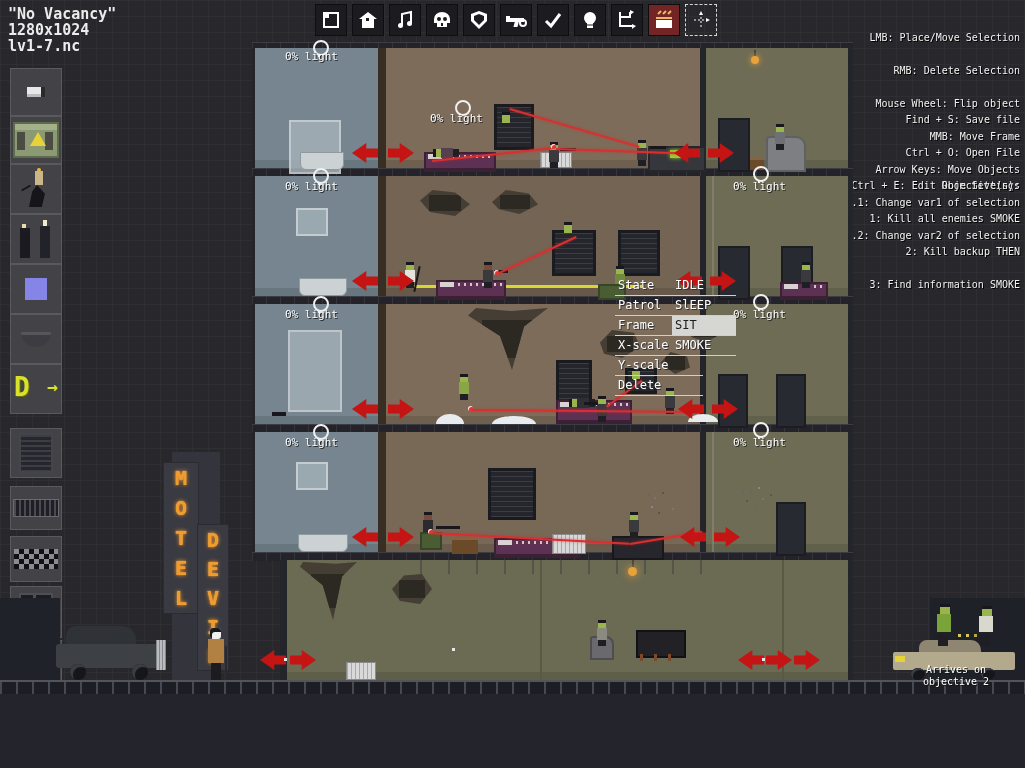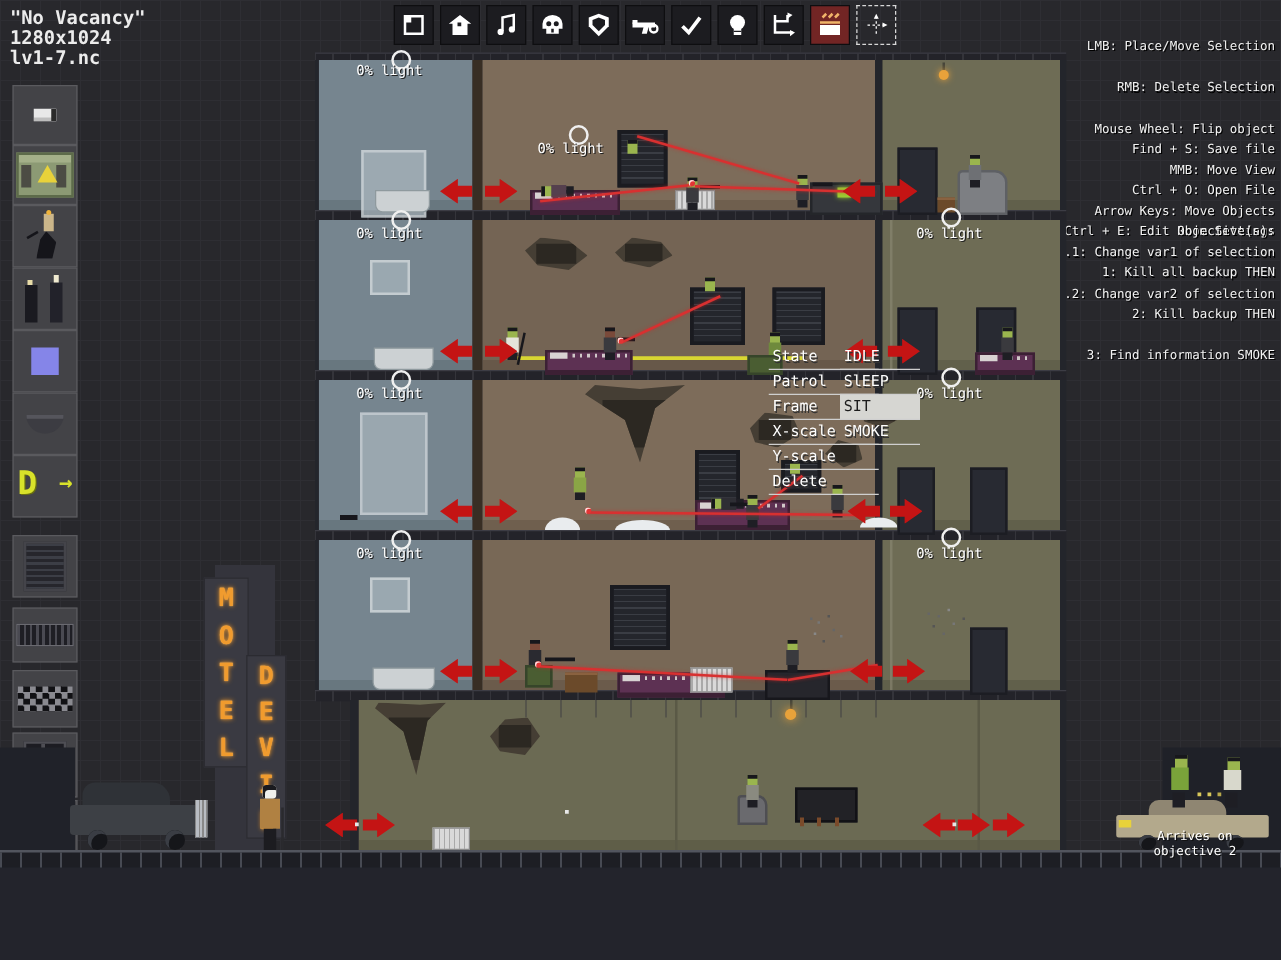--- a/index.html
+++ b/index.html
@@ -170,33 +170,33 @@
           <polygon points="10,1 12,5 8,5" fill="#fff"></polygon>
           <polygon points="19,10 15,12 15,8" fill="#fff"></polygon>
         </svg>
       </span>
   </div>
 
   <div class="abs txt r" style="right:5px;top:10px;">
     <div>LMB: Place/Move Selection</div>
     <div>RMB: Delete Selection</div>
     <div>Mouse Wheel: Flip object</div>
-    <div>MMB: Move View</div>
+    <div>MMB: Move Frame</div>
     <div>Arrow Keys: Move Objects</div>
     <div>Num.1: Change var1 of selection</div>
     <div>Num.2: Change var2 of selection</div>
   </div>
   <div class="abs txt r" style="right:5px;top:92px;">
     <div>Find + S: Save file</div>
     <div>Ctrl + O: Open File</div>
     <div>Ctrl + E: Edit Room Settings</div>
   </div>
   <div class="abs txt r" style="right:5px;top:158px;">
     <div>Objective(s):</div>
-    <div>1: Kill all backup THEN</div>
+    <div>1: Kill all enemies SMOKE</div>
     <div>2: Kill backup THEN</div>
     <div>3: Find information SMOKE</div>
   </div>
 
   <div class="sbtn" style="top:68px;height:46px;">
     <div style="width:18px;height:10px;background:#e8e8e8;box-shadow:inset -4px 0 0 #2a2a2a, inset 0 -3px 0 #bdbdbd;"></div>
   </div>
   <div class="sbtn" style="top:116px;height:46px;">
     <div style="position:relative;width:42px;height:32px;background:#8c9a74;border:2px solid #5d6b4a;box-shadow:inset 0 6px 0 #a4b089;">
       <div style="position:absolute;left:2px;top:8px;width:8px;height:18px;background:#4c4c44;"></div>

